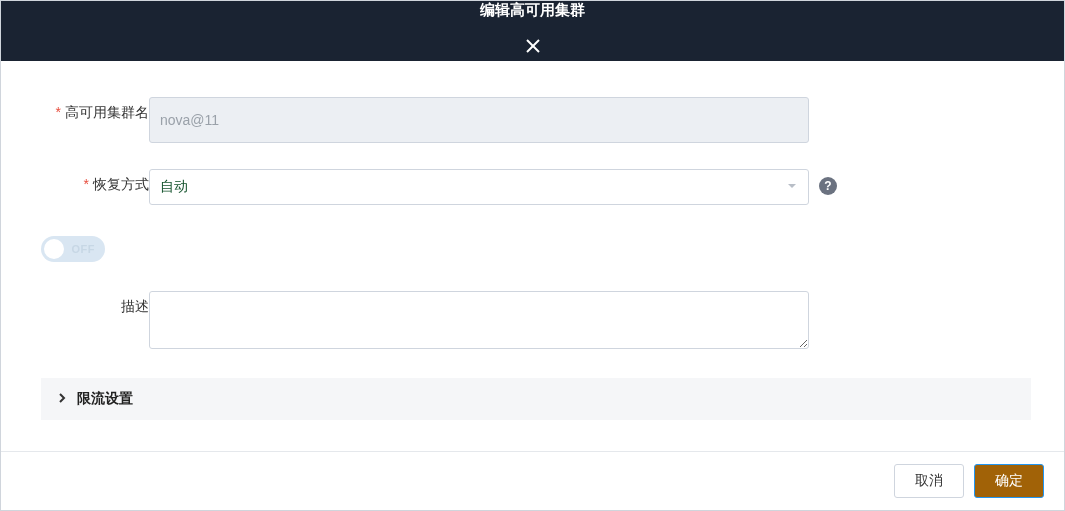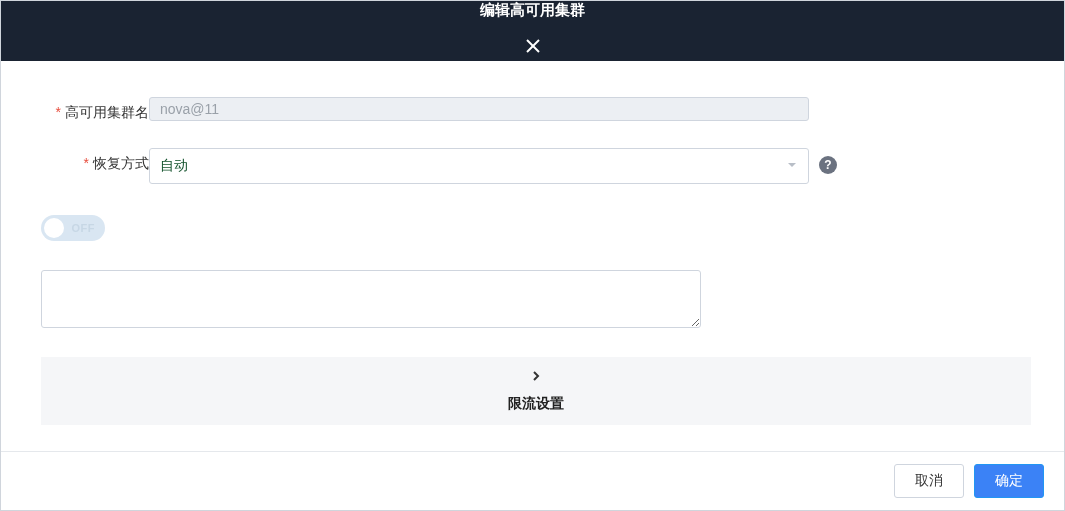--- a/index.html
+++ b/index.html
@@ -59,21 +59,21 @@
       content: "*";
       color: #e74c3c;
       margin-right: 4px;
     }
     .form-control {
       flex: 0 0 660px;
       position: relative;
     }
     .form-input {
       width: 100%;
-      height: 24px;
+      height: 46px;
       border: 1px solid #cfd5de;
       border-radius: 3px;
       padding: 0 10px;
       font-size: 14px;
       color: #333;
     }
     .form-input.disabled {
       background: #eceff3;
       color: #9aa1a9;
       cursor: not-allowed;
@@ -155,21 +155,20 @@
     }
     .expand-section {
       background: #f5f6f8;
       padding: 12px 16px;
       cursor: pointer;
       display: flex;
       align-items: center;
       gap: 10px;
       margin-top: 10px;
       width: 990px;
-      flex-direction: column;
     }
     .expand-arrow {
       color: #333;
       font-size: 14px;
     }
     .expand-label {
       font-weight: bold;
       color: #222;
     }
     .dialog-footer {
@@ -187,21 +186,21 @@
       cursor: pointer;
       border: 1px solid transparent;
       padding: 0 10px;
     }
     .btn-default {
       background: #fff;
       border-color: #cfd5de;
       color: #333;
     }
     .btn-primary {
-      background: #3b82f6;
+      background: #a16207;
       color: #fff;
       border-color: #2196f3;
     }
   </style>
 </head>
 <body>
 
 <div class="dialog">
   <div class="dialog-header">
     <span class="dialog-title">编辑高可用集群</span>
@@ -240,20 +239,21 @@
     <div class="form-row">
       <div class="form-control">
         <div class="switch">
           <span class="switch-knob"></span>
           <span class="switch-label">OFF</span>
         </div>
       </div>
     </div>
 
     <div class="form-row">
+      <div class="form-label">描述</div>
       <div class="form-control">
         <textarea class="form-textarea" style=""></textarea>
       </div>
     </div>
 
     <div class="expand-section">
       <span class="expand-arrow">
         <svg width="10" height="12" viewBox="0 0 10 12" fill="none" stroke="currentColor" stroke-width="2">
           <polyline points="3,2 7,6 3,10"></polyline>
         </svg>

